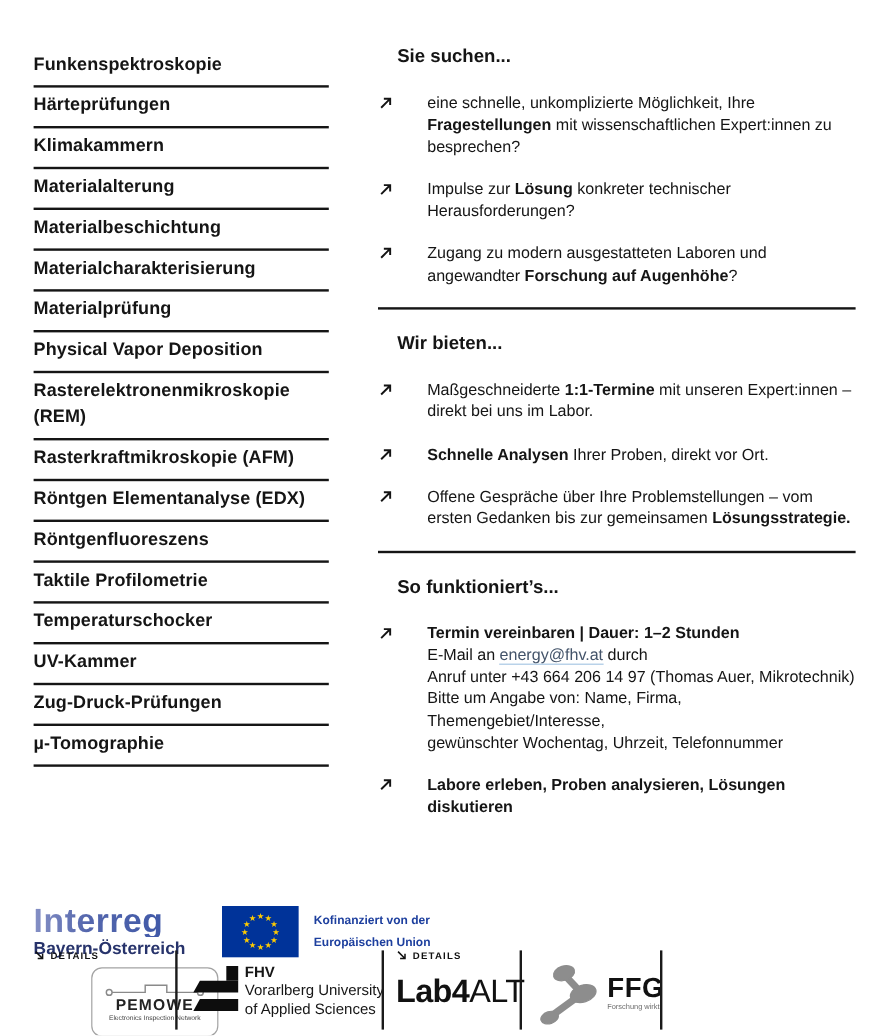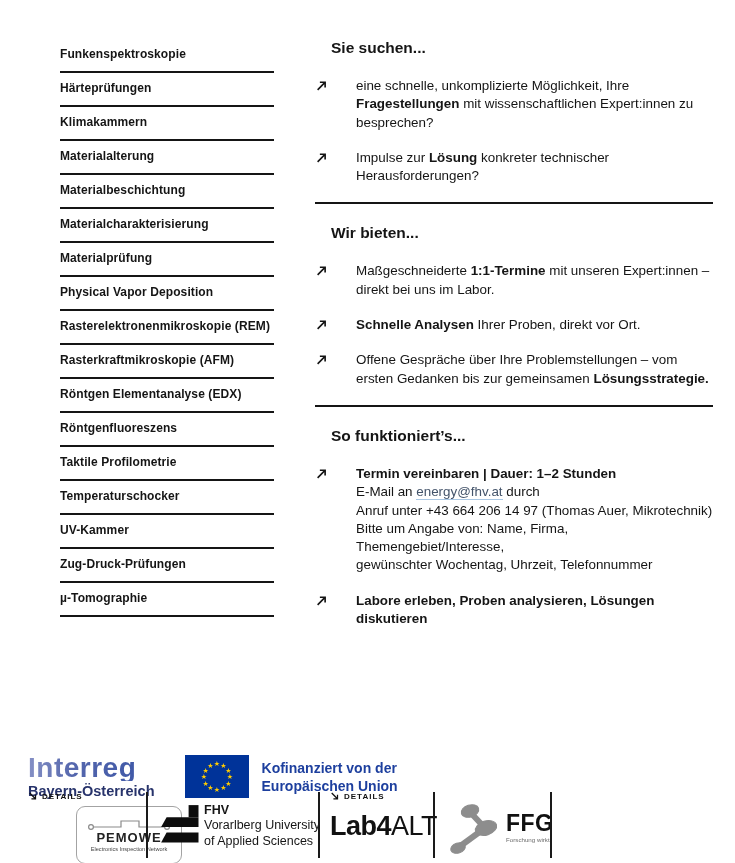--- a/index.html
+++ b/index.html
@@ -10,25 +10,24 @@
     background: #ffffff;
     font-family: "Liberation Sans", "DejaVu Sans", sans-serif;
     color: #151515;
     overflow: hidden;
   }
 
   
   .left-col { position: absolute; left: 28px; top: 39px; width: 246px; }
   .left-col ul { list-style: none; }
   .left-col li {
-    font-size: 12px; font-weight: 700; line-height: 22px;
+    font-size: 15px; font-weight: 700; line-height: 22px;
     padding: 4px 0 6px;
     border-bottom: 2px solid #151515;
     letter-spacing: .1px;
-    margin-left: 32px;
   }
 
   
   .right-col { position: absolute; left: 315px; top: 39px; width: 398px; }
   .right-col h2 { font-size: 15.5px; line-height: 18px; font-weight: 700; margin: 0 16px 20px; }
   .bullet { display: flex; gap: 28px; margin-bottom: 17px; }
   .b-icon { flex: 0 0 13px; width: 13px; height: 13px; margin-top: 2px; color:#141414; }
   .b-icon svg { display:block; width: 13px; height: 13px; fill: currentColor; }
   .b-text { font-size: 13.4px; line-height: 18.3px; font-weight: 400; }
   .b-text b { font-weight: 700; }
@@ -38,21 +37,21 @@
   
   .interreg-row { position: absolute; left: 28px; top: 711px; display: flex; align-items: center; margin-top: 43px; }
   .interreg-logo .wordmark {
     font-size: 28px; font-weight: 800; line-height: 27px; letter-spacing: .5px;
     background: linear-gradient(90deg, #8590c5 0%, #5567ad 35%, #3a55a6 100%);
     -webkit-background-clip: text; background-clip: text; color: transparent;
   }
   .interreg-logo .region { font-size: 14.5px; font-weight: 700; color: #27336b; margin-top: 2px; }
   .eu-block { display: flex; align-items: center; gap: 13px; margin-left: 30px; }
   .eu-flag { width: 64px; height: 43px; display:block; }
-  .eu-text { font-size: 14px; line-height: 18px; font-weight: 700; color: #1d3f9e; }
+  .eu-text { font-size: 10px; line-height: 18px; font-weight: 700; color: #1d3f9e; }
 
   
   .details-label { position: absolute; display: flex; align-items: center; gap: 4px; top: 791px; }
   .details-label .d-icon { width: 10px; height: 10px; color:#111; }
   .details-label .d-icon svg { display:block; width:10px; height:10px; fill: currentColor; }
   .details-label .d-text { font-size: 8px; font-weight: 800; letter-spacing: 1px; color:#111; }
   .details-1 { left: 28px; }
   .details-2 { left: 330px; }
 
   .pemowe-box {
@@ -120,20 +119,28 @@
         </span>
       <p class="b-text"><span>eine schnelle, unkomplizierte Möglichkeit, Ihre </span><b>Fragestellungen</b><span> mit wissenschaftlichen Expert:innen zu besprechen?</span></p>
     </div>
     <div class="bullet">
       <span class="b-icon">
           <svg viewBox="0 0 24 24">
             <path d="M9 4.5v3h6.1L3.8 18.8 5.9 21 17.2 9.7v6.1h3V4.5H9z"></path>
           </svg>
         </span>
       <p class="b-text"><span>Impulse zur </span><b>Lösung</b><span> konkreter technischer Herausforderungen?</span></p>
+    </div>
+    <div class="bullet">
+      <span class="b-icon">
+          <svg viewBox="0 0 24 24">
+            <path d="M9 4.5v3h6.1L3.8 18.8 5.9 21 17.2 9.7v6.1h3V4.5H9z"></path>
+          </svg>
+        </span>
+      <p class="b-text"><span>Zugang zu modern ausgestatteten Laboren und angewandter </span><b>Forschung auf Augenhöhe</b><span>?</span></p>
     </div>
 
     <hr class="rule">
 
     <h2>Wir bieten...</h2>
 
     <div class="bullet">
       <span class="b-icon">
           <svg viewBox="0 0 24 24">
             <path d="M9 4.5v3h6.1L3.8 18.8 5.9 21 17.2 9.7v6.1h3V4.5H9z"></path>

